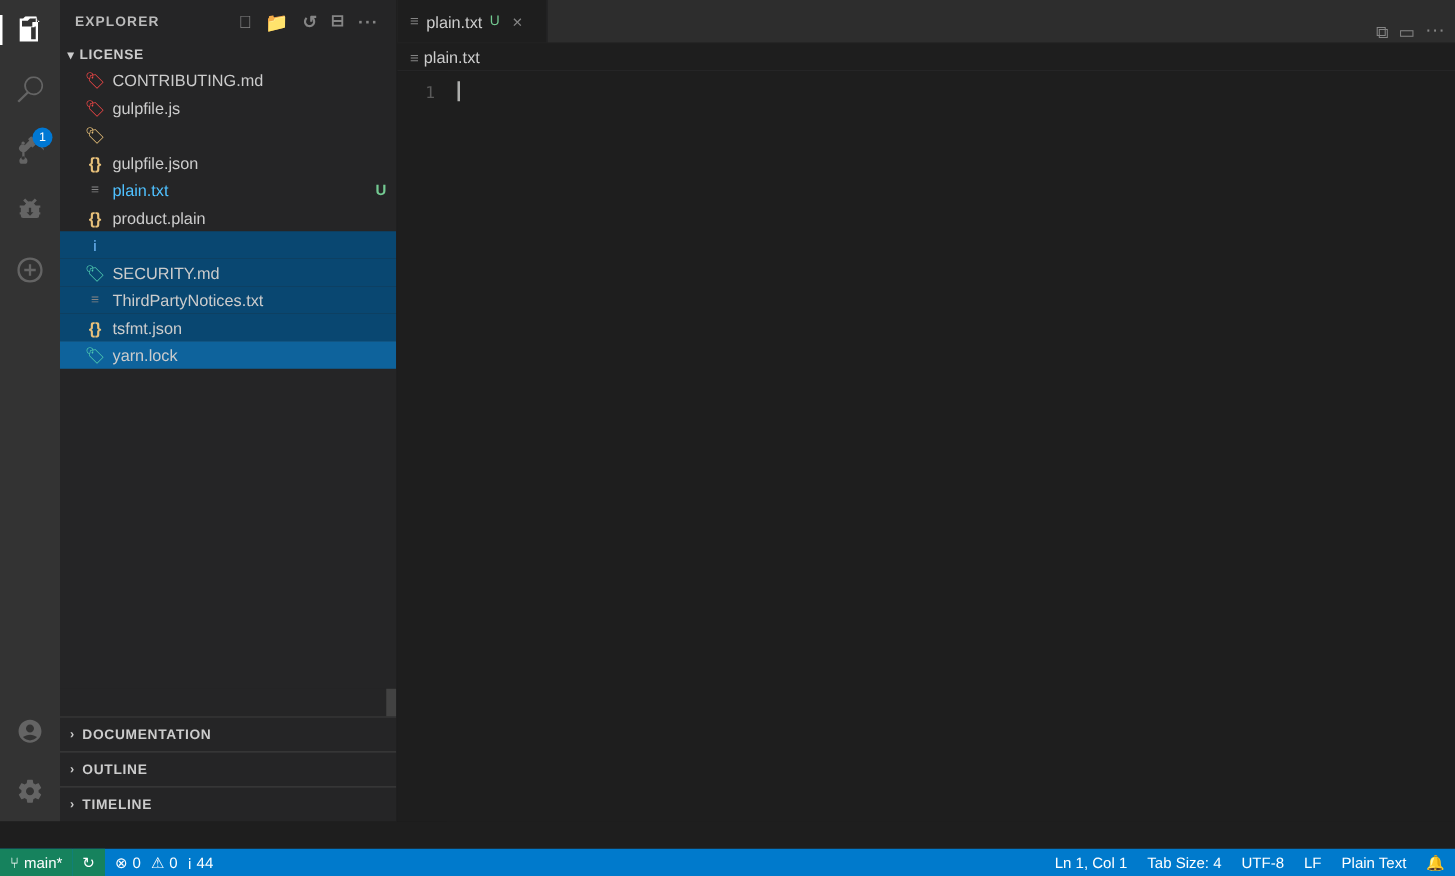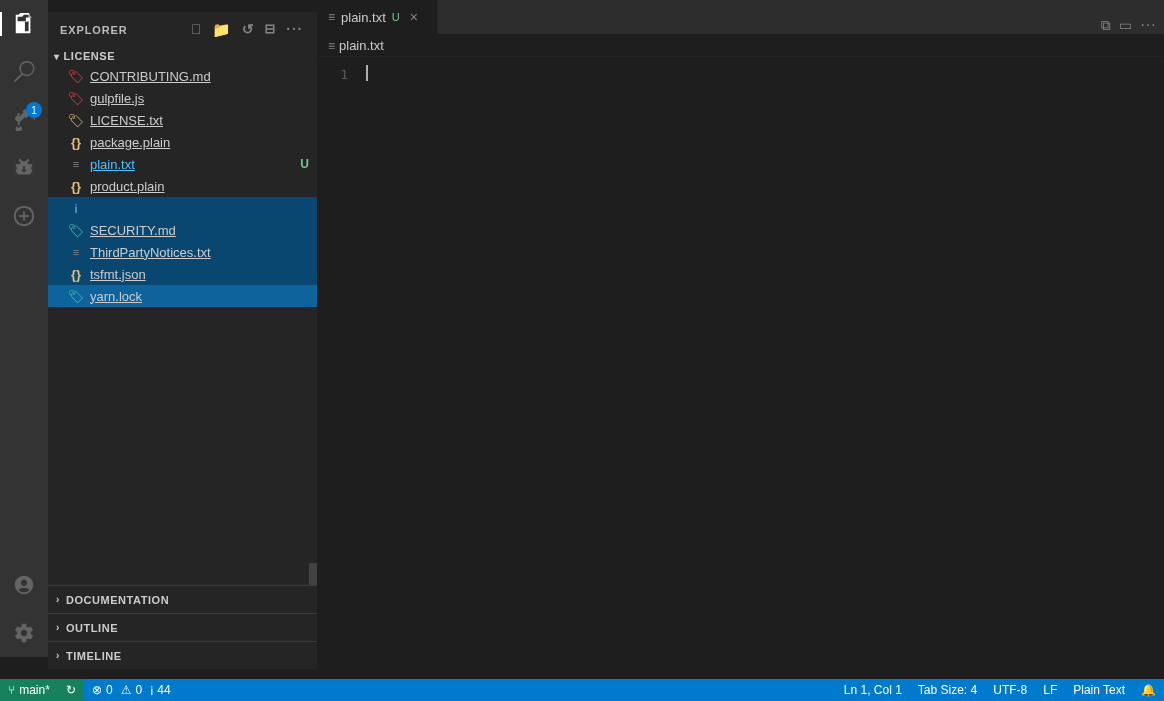--- a/index.html
+++ b/index.html
@@ -66,21 +66,21 @@
       display: flex;
       align-items: center;
       justify-content: center;
     }
     .activity-spacer { flex: 1; }
 
     
     .sidebar {
       position: absolute;
       left: 48px;
-      top: 12px;
+      top: 0;
       width: 270px;
       height: 657px;
       background: #252526;
       display: flex;
       flex-direction: column;
       border-right: 1px solid #1e1e1e;
     }
     .sidebar-header {
       padding: 8px 12px;
       font-size: 11px;
@@ -151,21 +151,20 @@
       display: flex;
       align-items: center;
       justify-content: center;
       font-size: 13px;
       flex-shrink: 0;
     }
     .file-item .file-name {
       flex: 1;
       overflow: hidden;
       text-overflow: ellipsis;
-      text-decoration: underline;
     }
     .file-item .file-badge {
       margin-left: auto;
       color: #73c991;
       font-size: 12px;
       font-weight: bold;
     }
 
     
     .scroll-area {
@@ -421,26 +420,25 @@
         <span class="file-name">CONTRIBUTING.md</span>
       </div>
 
       <div class="file-item">
         <span class="file-icon" style="color:#f44747;">🏷</span>
         <span class="file-name">gulpfile.js</span>
       </div>
 
       <div class="file-item">
         <span class="file-icon" style="color:#e8c17a;">🏷</span>
-        <span class="file-name">LICENSE.txt</span>
       </div>
 
       <div class="file-item">
         <span class="file-icon json-icon">{}</span>
-        <span class="file-name">package.plain</span>
+        <span class="file-name">gulpfile.json</span>
       </div>
 
       <div class="file-item active-file">
         <span class="file-icon txt-icon" style="font-size:11px;">≡</span>
         <span class="file-name">plain.txt</span>
         <span class="file-badge">U</span>
       </div>
 
       <div class="file-item">
         <span class="file-icon json-icon">{}</span>

